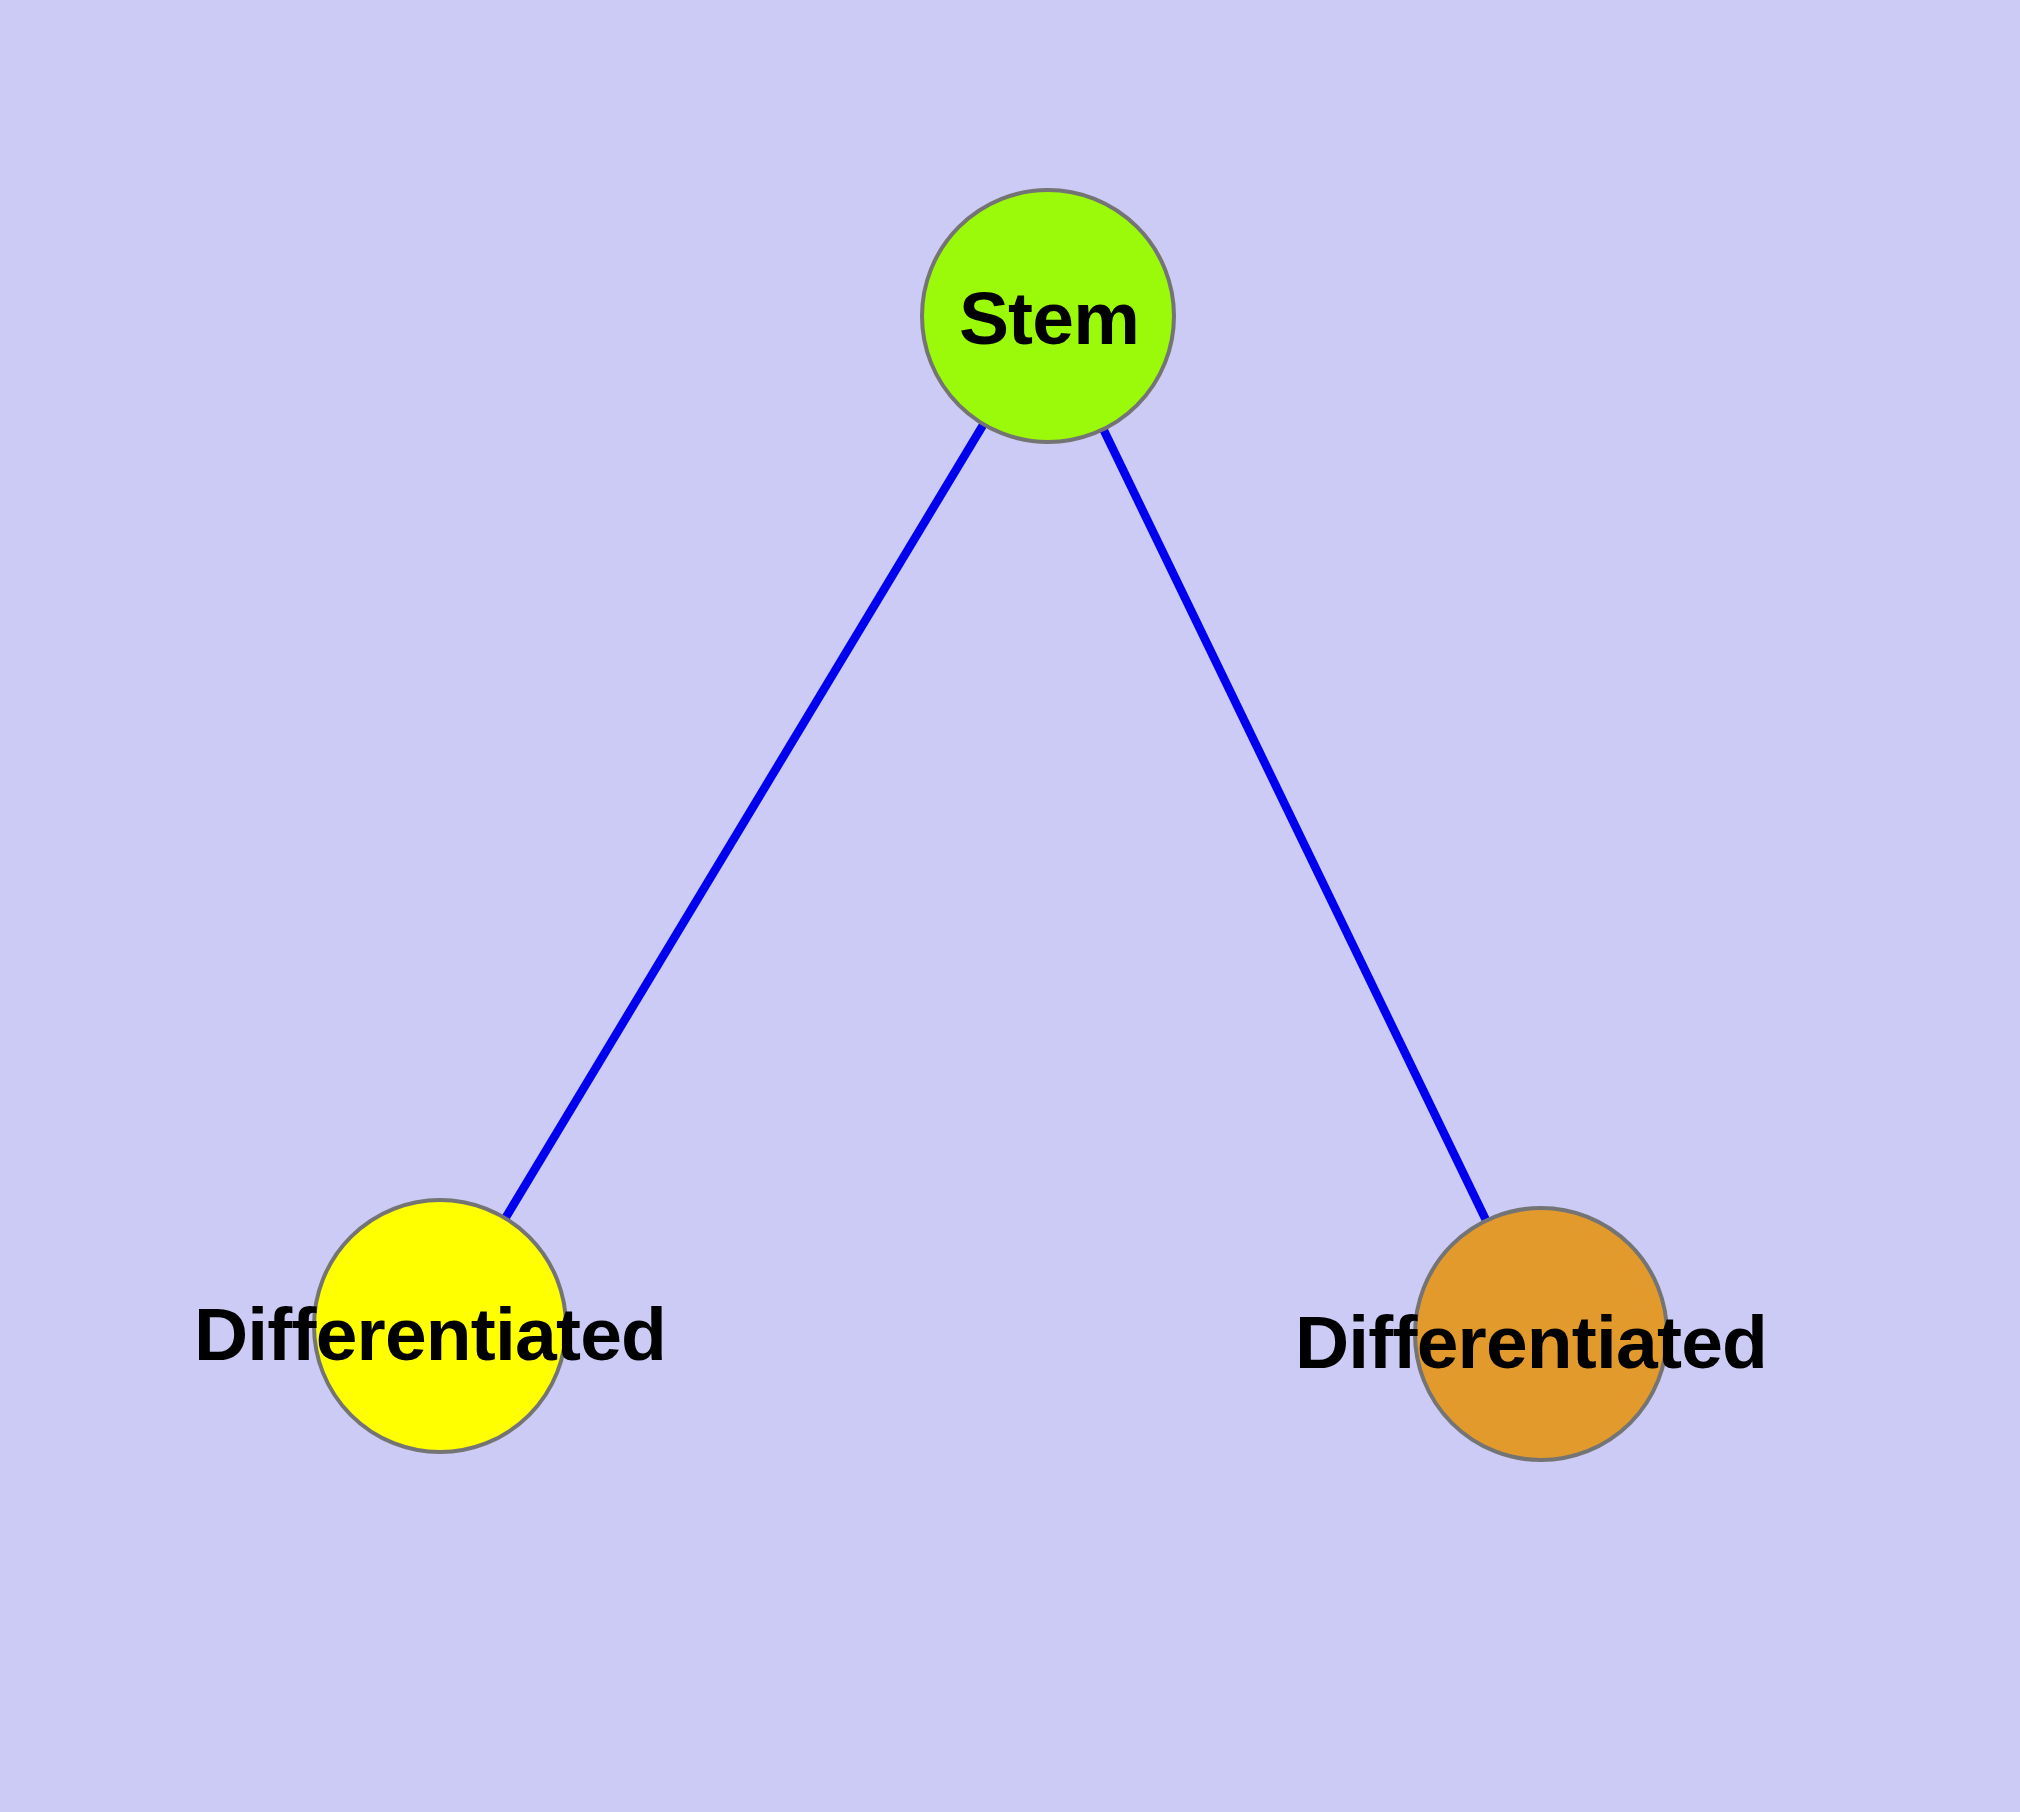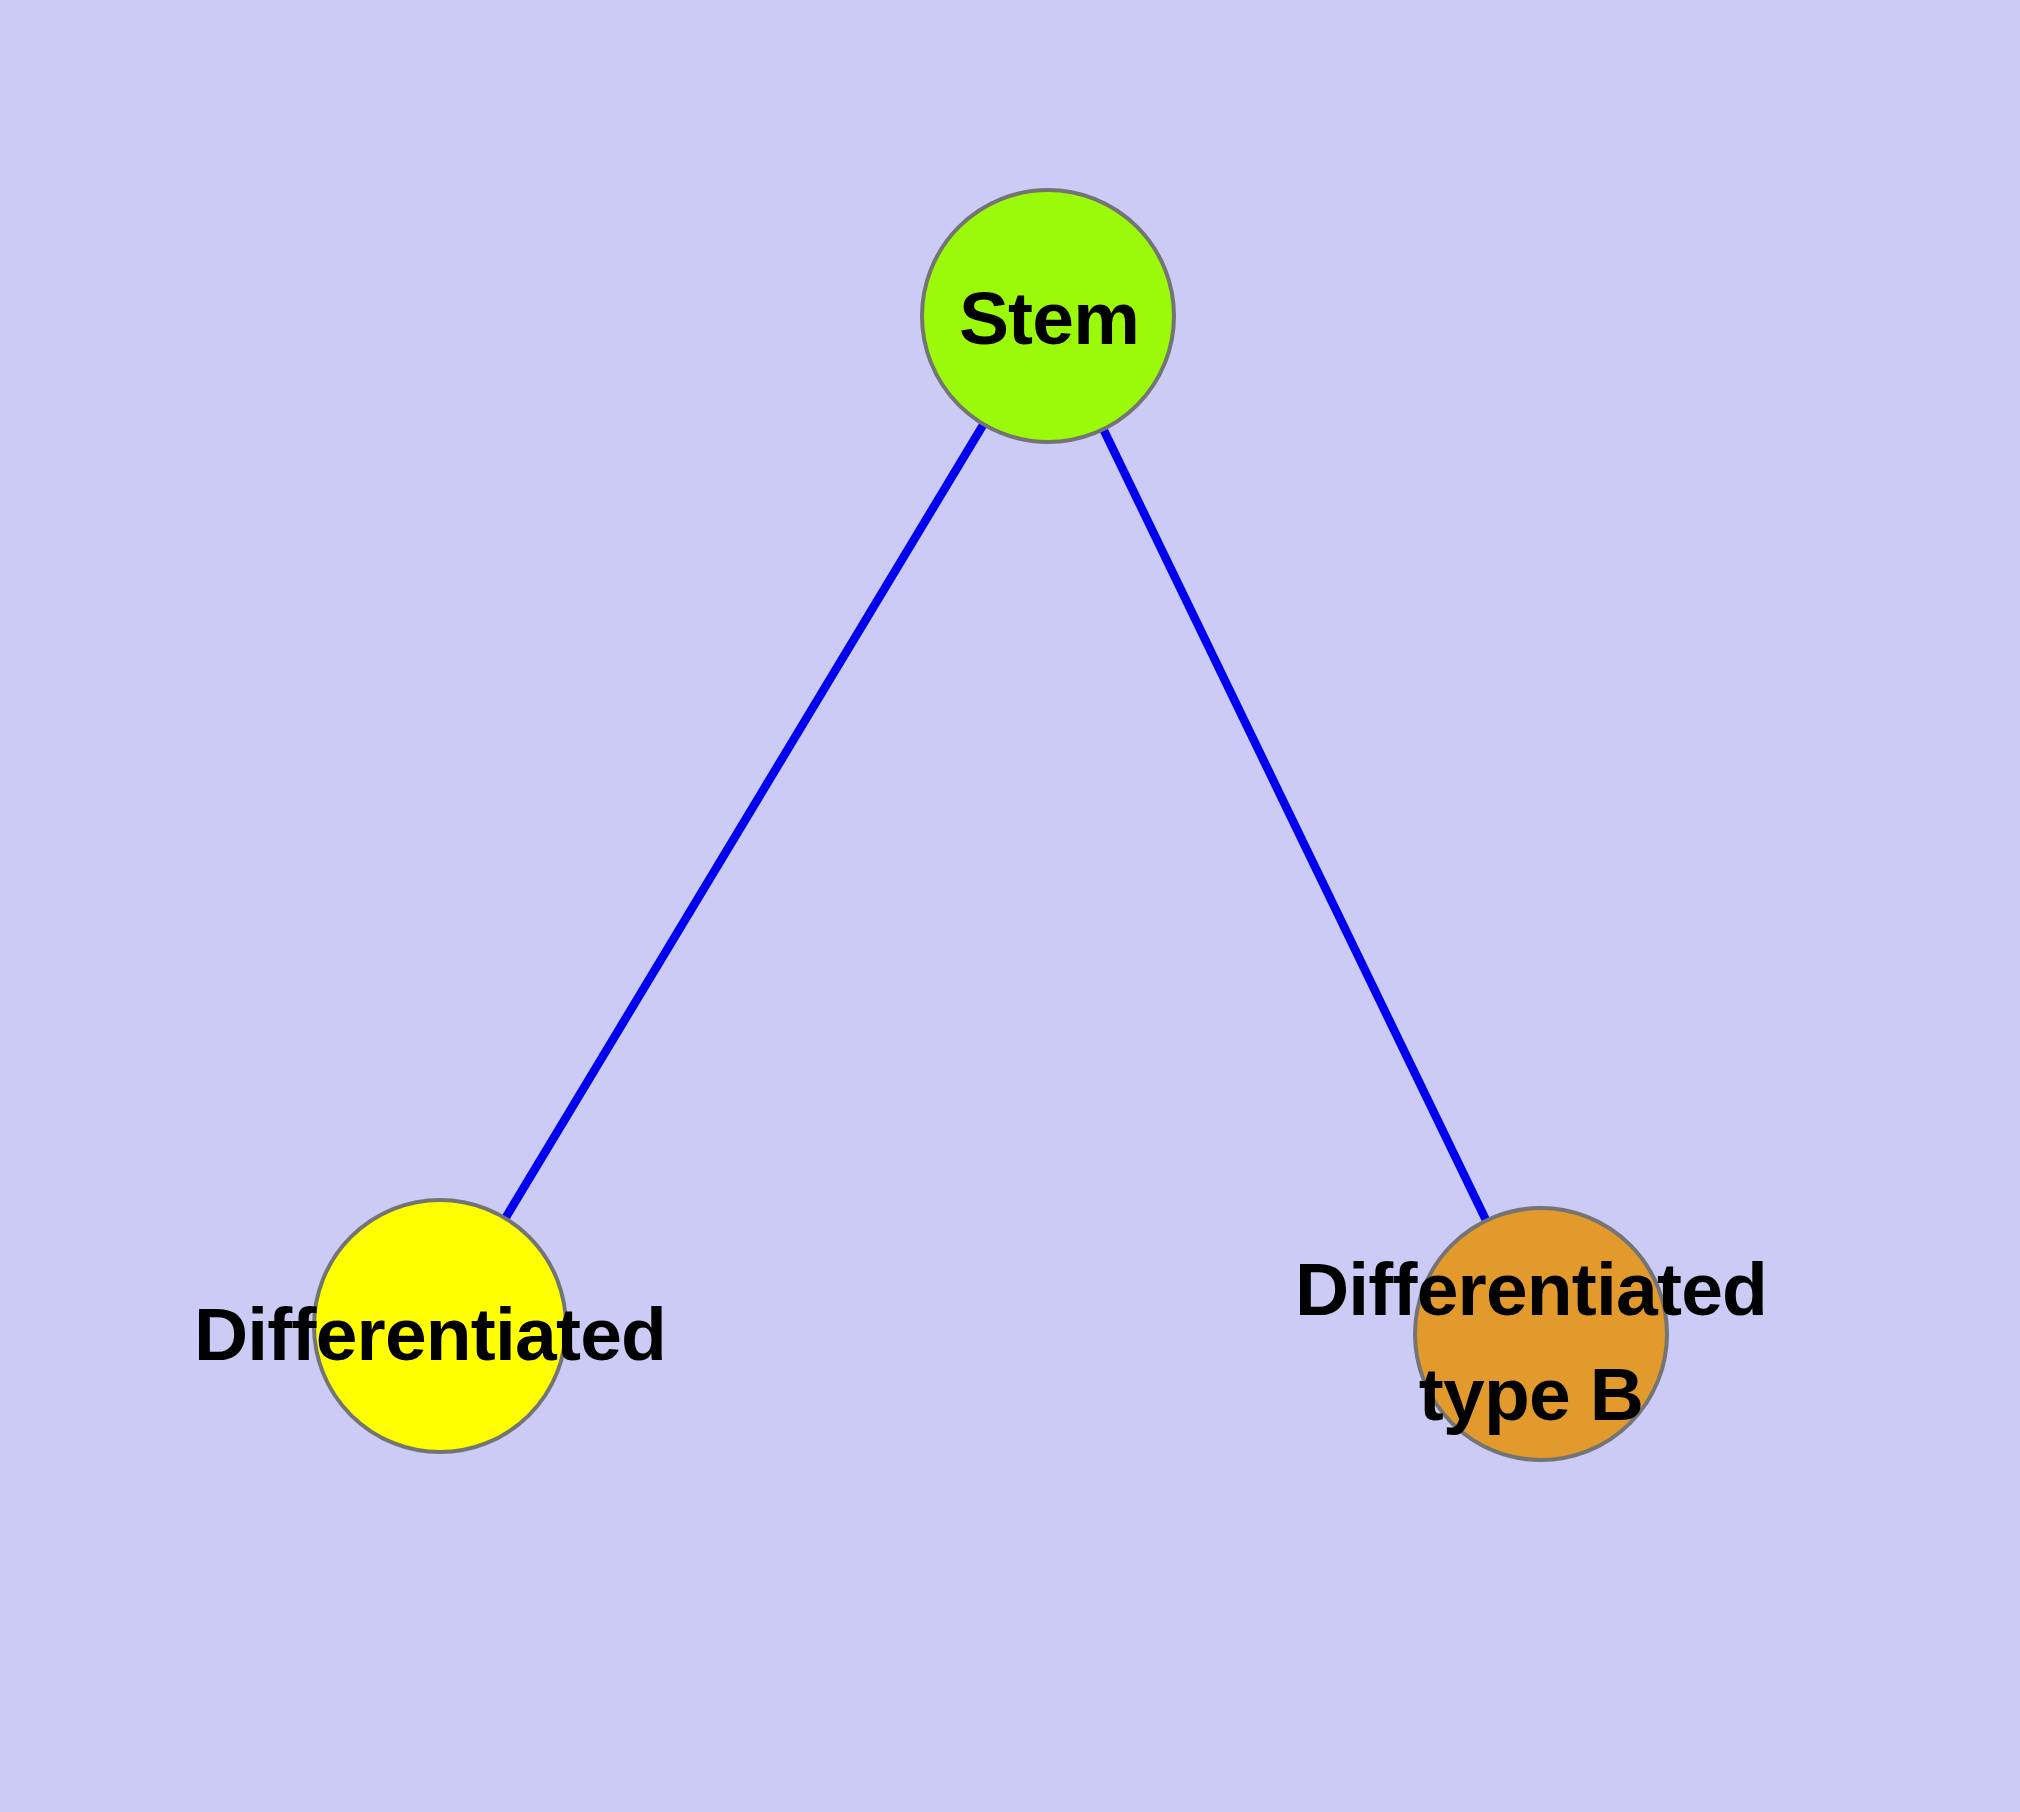--- a/index.html
+++ b/index.html
@@ -70,17 +70,16 @@
   <div class="node-label label-stem">
     <span class="label-line">Stem</span>
   </div>
 
   <div class="node-label label-type-a">
     <span class="label-line">Differentiated</span>
   </div>
 
   <div class="node-label label-type-b">
     <span class="label-line">Differentiated</span>
-    <span class="label-line">type B</span>
   </div>
 
 </div>
 
 
 </body></html>

